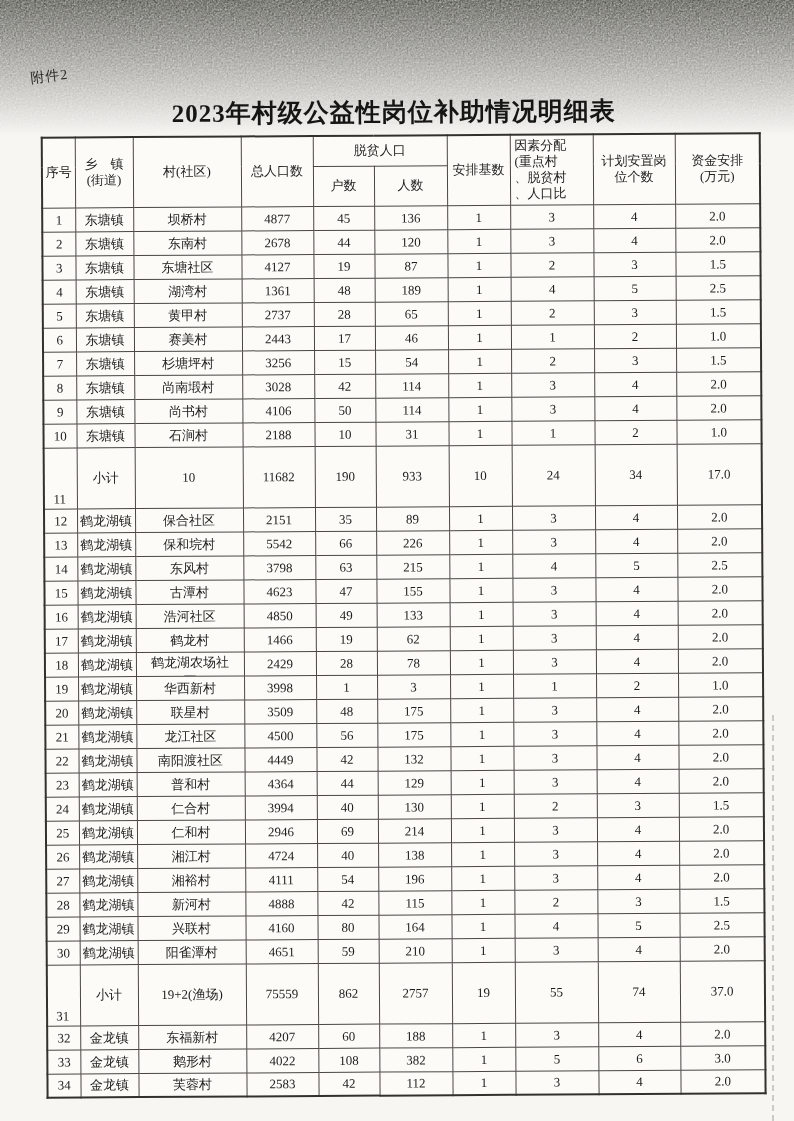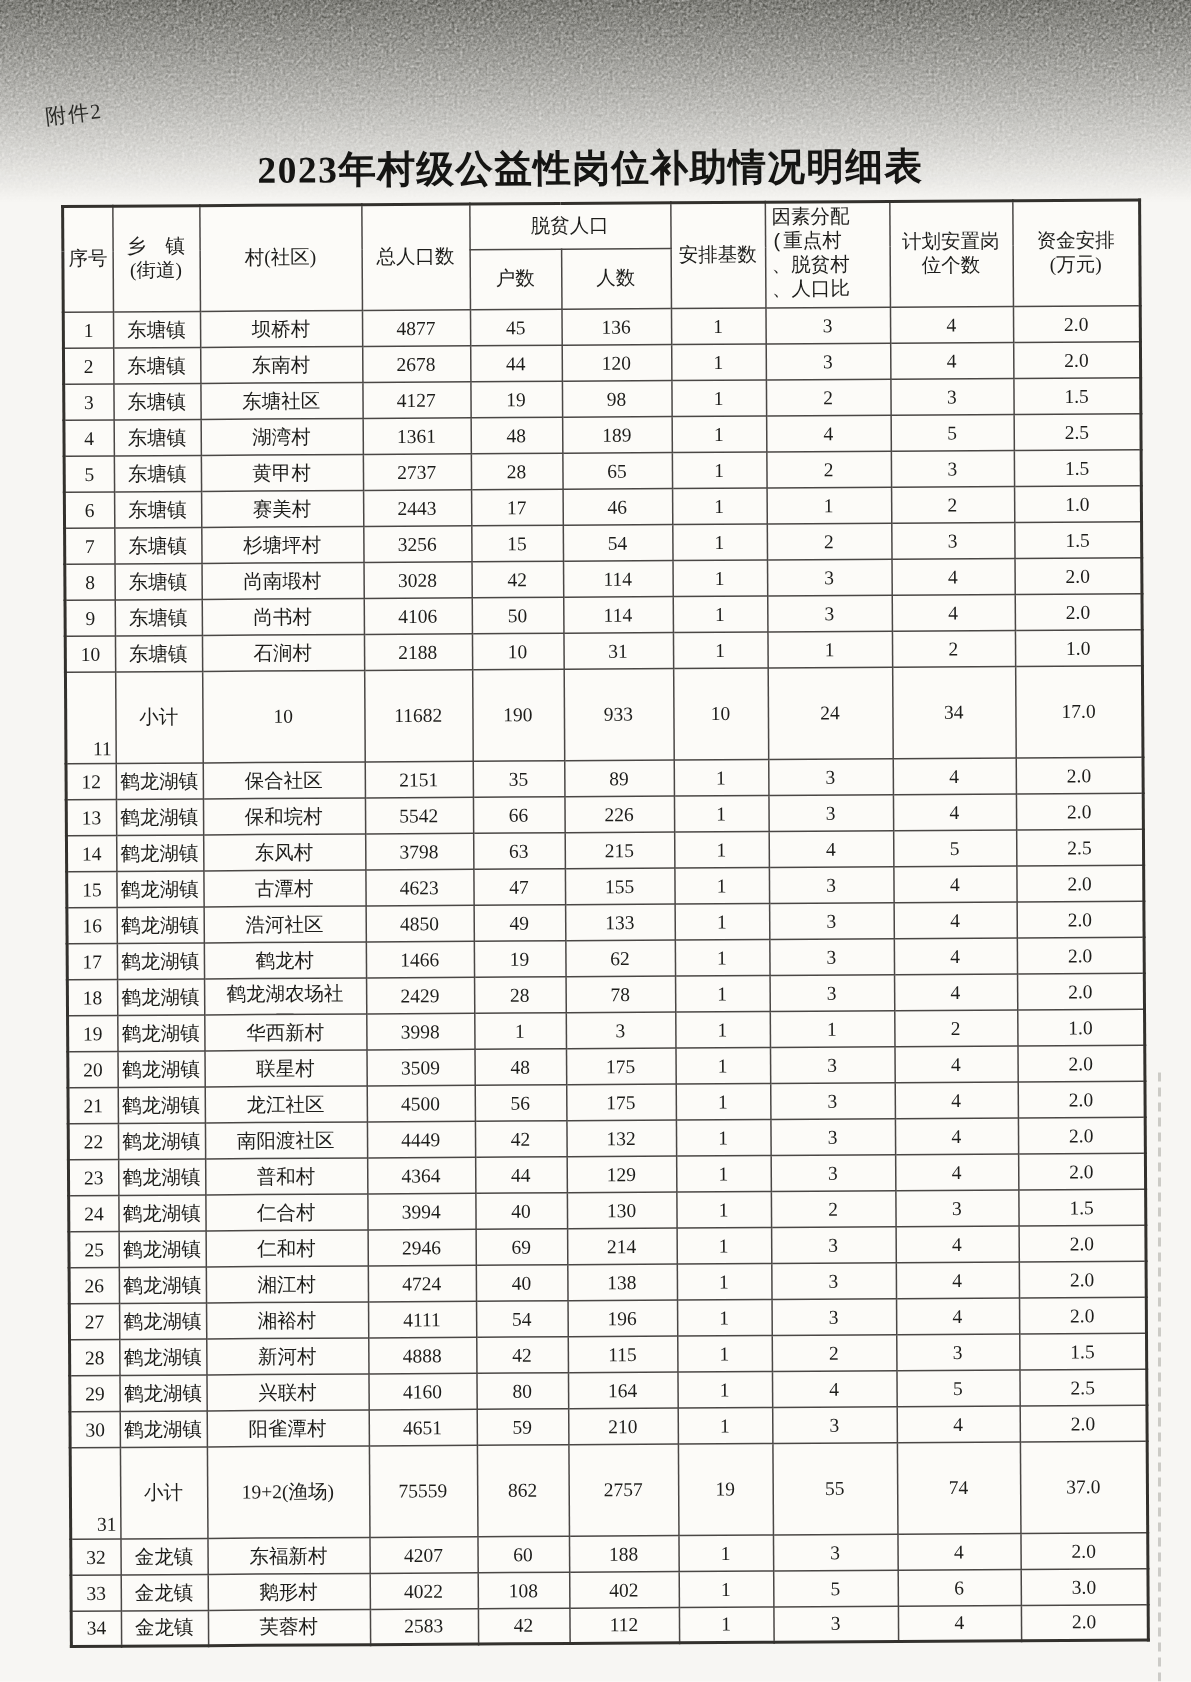--- a/index.html
+++ b/index.html
@@ -34,28 +34,28 @@
     border:2.5px solid #33312d;
     background:#fcfbf8;
     font-size:13px;color:#1d1d1b;
   }
   table.grid th,table.grid td{
     border:1.5px solid #4a4745;
     padding:0;text-align:center;vertical-align:middle;
     font-weight:normal;
   }
   th .hw{white-space:pre-line;line-height:16px;}
-  th.factor .hw{line-height:16px;text-align:left;padding-left:4px;font-family:Liberation Mono, monospace;}
+  th.factor .hw{line-height:16px;text-align:left;padding-left:4px;}
   tr.group-row{height:30px;}
   tr.sub-row{height:40px;}
   tbody tr{height:24px;}
   tbody .cw{
     white-space:pre-line;max-height:23px;overflow:hidden;line-height:19px;
   }
-  tbody tr.subtotal td:first-child .cw{text-align:right;padding-right:2px;margin-top:41px;}
+  tbody tr.subtotal td:first-child .cw{padding-right:2px;margin-top:41px;}
 </style>
 </head>
 <body>
 
 <div class="page">
 
   <svg class="scan-noise" width="794" height="135" aria-hidden="true">
     <defs>
       <filter id="grainF" x="0" y="0" width="100%" height="100%">
         <feTurbulence type="fractalNoise" baseFrequency="0.55" numOctaves="2" stitchTiles="stitch"></feTurbulence>
@@ -217,21 +217,21 @@
             <td>
               <div class="cw">东塘社区</div>
             </td>
             <td>
               <div class="cw">4127</div>
             </td>
             <td>
               <div class="cw">19</div>
             </td>
             <td>
-              <div class="cw">98</div>
+              <div class="cw">87</div>
             </td>
             <td>
               <div class="cw">1</div>
             </td>
             <td>
               <div class="cw">2</div>
             </td>
             <td>
               <div class="cw">3</div>
             </td>
@@ -1178,21 +1178,21 @@
             <td>
               <div class="cw">鹅形村</div>
             </td>
             <td>
               <div class="cw">4022</div>
             </td>
             <td>
               <div class="cw">108</div>
             </td>
             <td>
-              <div class="cw">402</div>
+              <div class="cw">382</div>
             </td>
             <td>
               <div class="cw">1</div>
             </td>
             <td>
               <div class="cw">5</div>
             </td>
             <td>
               <div class="cw">6</div>
             </td>

